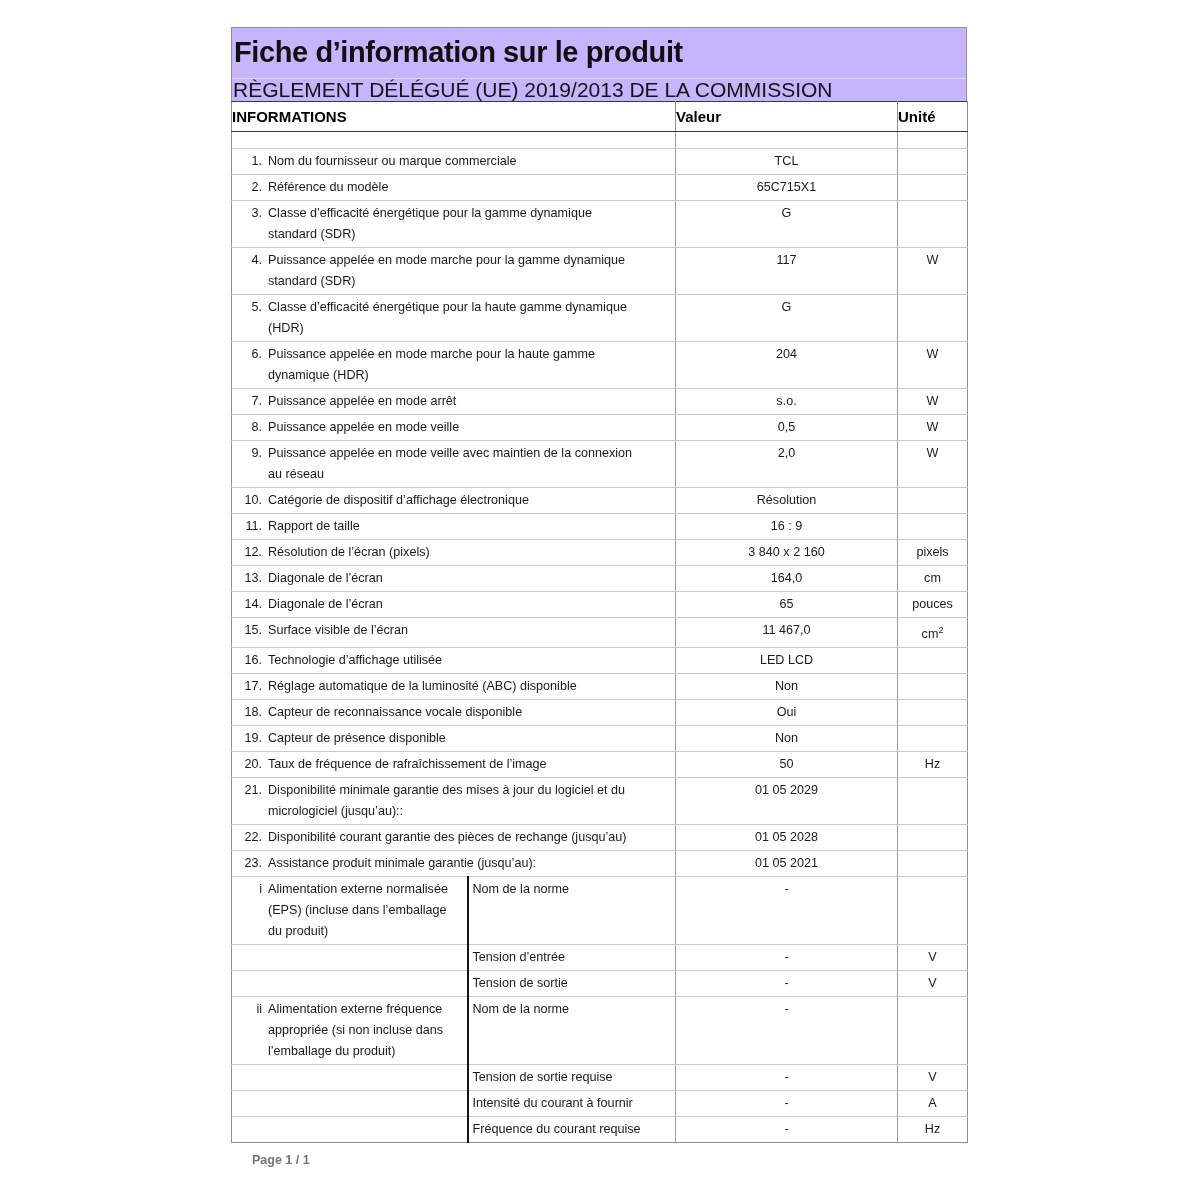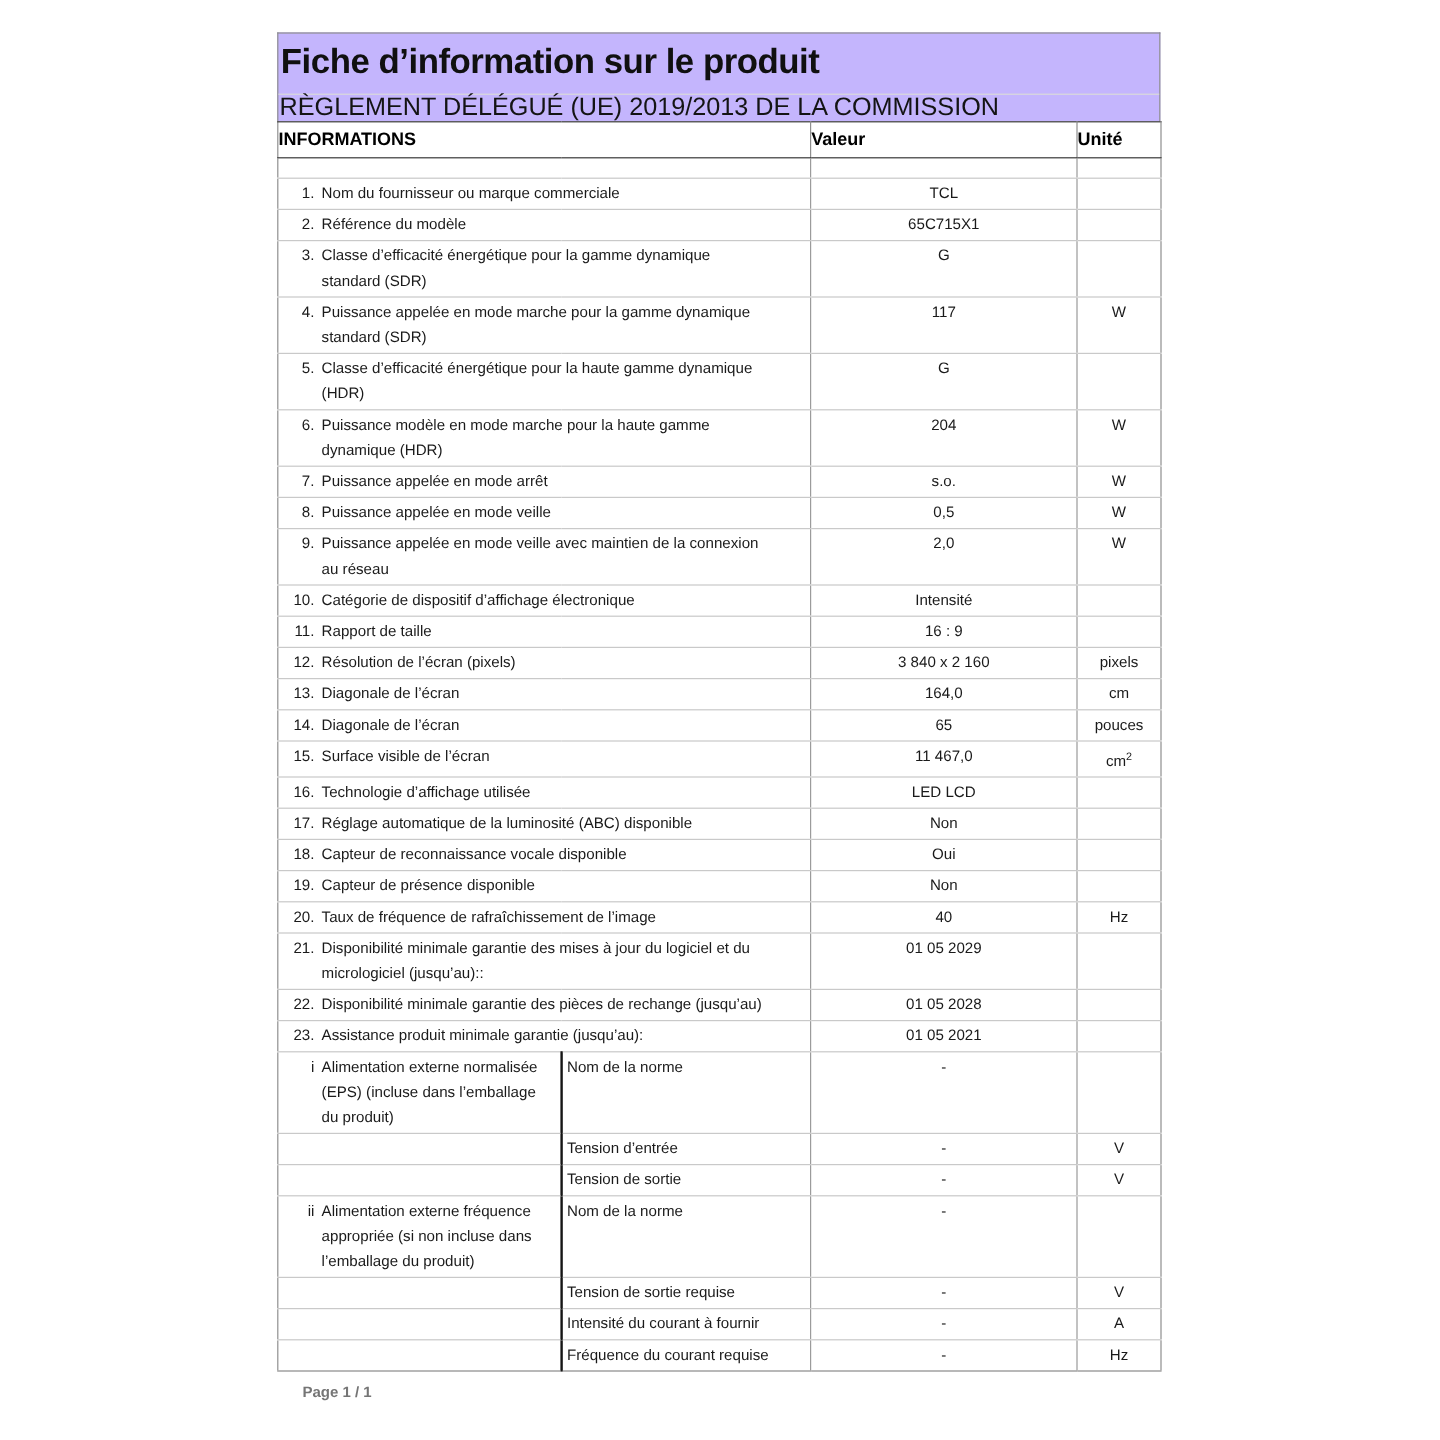--- a/index.html
+++ b/index.html
@@ -95,21 +95,21 @@
           <td class="value-cell">117</td>
           <td class="unit-cell">W</td>
         </tr>
         <tr class="main">
           <td class="label-cell" colspan="2"><span class="num">5.</span><span class="label">Classe d’efficacité énergétique pour la haute gamme dynamique
 (HDR)</span></td>
           <td class="value-cell">G</td>
           <td class="unit-cell"></td>
         </tr>
         <tr class="main">
-          <td class="label-cell" colspan="2"><span class="num">6.</span><span class="label">Puissance modèle en mode marche pour la haute gamme
+          <td class="label-cell" colspan="2"><span class="num">6.</span><span class="label">Puissance appelée en mode marche pour la haute gamme
 dynamique (HDR)</span></td>
           <td class="value-cell">204</td>
           <td class="unit-cell">W</td>
         </tr>
         <tr class="main">
           <td class="label-cell" colspan="2"><span class="num">7.</span><span class="label">Puissance appelée en mode arrêt</span></td>
           <td class="value-cell">s.o.</td>
           <td class="unit-cell">W</td>
         </tr>
         <tr class="main">
@@ -118,21 +118,21 @@
           <td class="unit-cell">W</td>
         </tr>
         <tr class="main">
           <td class="label-cell" colspan="2"><span class="num">9.</span><span class="label">Puissance appelée en mode veille avec maintien de la connexion
 au réseau</span></td>
           <td class="value-cell">2,0</td>
           <td class="unit-cell">W</td>
         </tr>
         <tr class="main">
           <td class="label-cell" colspan="2"><span class="num">10.</span><span class="label">Catégorie de dispositif d’affichage électronique</span></td>
-          <td class="value-cell">Intensité</td>
+          <td class="value-cell">Résolution</td>
           <td class="unit-cell"></td>
         </tr>
         <tr class="main">
           <td class="label-cell" colspan="2"><span class="num">11.</span><span class="label">Rapport de taille</span></td>
           <td class="value-cell">16 : 9</td>
           <td class="unit-cell"></td>
         </tr>
         <tr class="main">
           <td class="label-cell" colspan="2"><span class="num">12.</span><span class="label">Résolution de l’écran (pixels)</span></td>
           <td class="value-cell">3 840 x 2 160</td>
@@ -168,31 +168,31 @@
           <td class="value-cell">Oui</td>
           <td class="unit-cell"></td>
         </tr>
         <tr class="main">
           <td class="label-cell" colspan="2"><span class="num">19.</span><span class="label">Capteur de présence disponible</span></td>
           <td class="value-cell">Non</td>
           <td class="unit-cell"></td>
         </tr>
         <tr class="main">
           <td class="label-cell" colspan="2"><span class="num">20.</span><span class="label">Taux de fréquence de rafraîchissement de l’image</span></td>
-          <td class="value-cell">40</td>
+          <td class="value-cell">50</td>
           <td class="unit-cell">Hz</td>
         </tr>
         <tr class="main">
           <td class="label-cell" colspan="2"><span class="num">21.</span><span class="label">Disponibilité minimale garantie des mises à jour du logiciel et du
 micrologiciel (jusqu’au)::</span></td>
           <td class="value-cell">01 05 2029</td>
           <td class="unit-cell"></td>
         </tr>
         <tr class="main">
-          <td class="label-cell" colspan="2"><span class="num">22.</span><span class="label">Disponibilité minimale garantie des pièces de rechange (jusqu’au)</span></td>
+          <td class="label-cell" colspan="2"><span class="num">22.</span><span class="label">Disponibilité courant garantie des pièces de rechange (jusqu’au)</span></td>
           <td class="value-cell">01 05 2028</td>
           <td class="unit-cell"></td>
         </tr>
         <tr class="main">
           <td class="label-cell" colspan="2"><span class="num">23.</span><span class="label">Assistance produit minimale garantie (jusqu’au):</span></td>
           <td class="value-cell">01 05 2021</td>
           <td class="unit-cell"></td>
         </tr>
         <tr class="sub">
           <td class="sub-left"><span class="num">i</span><span class="label">Alimentation externe normalisée

